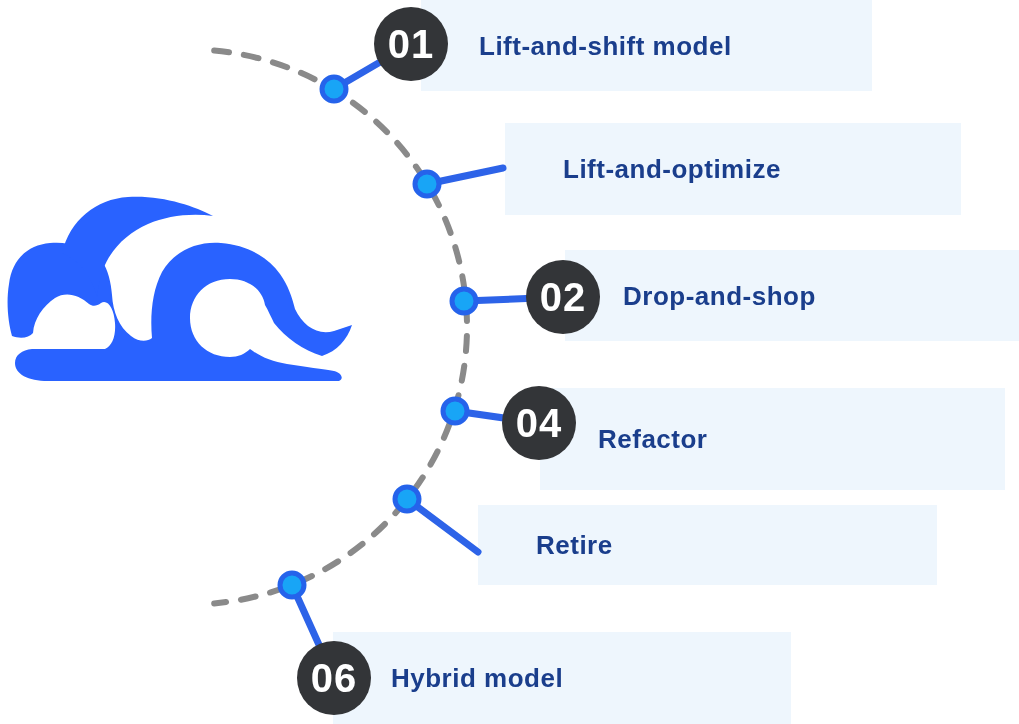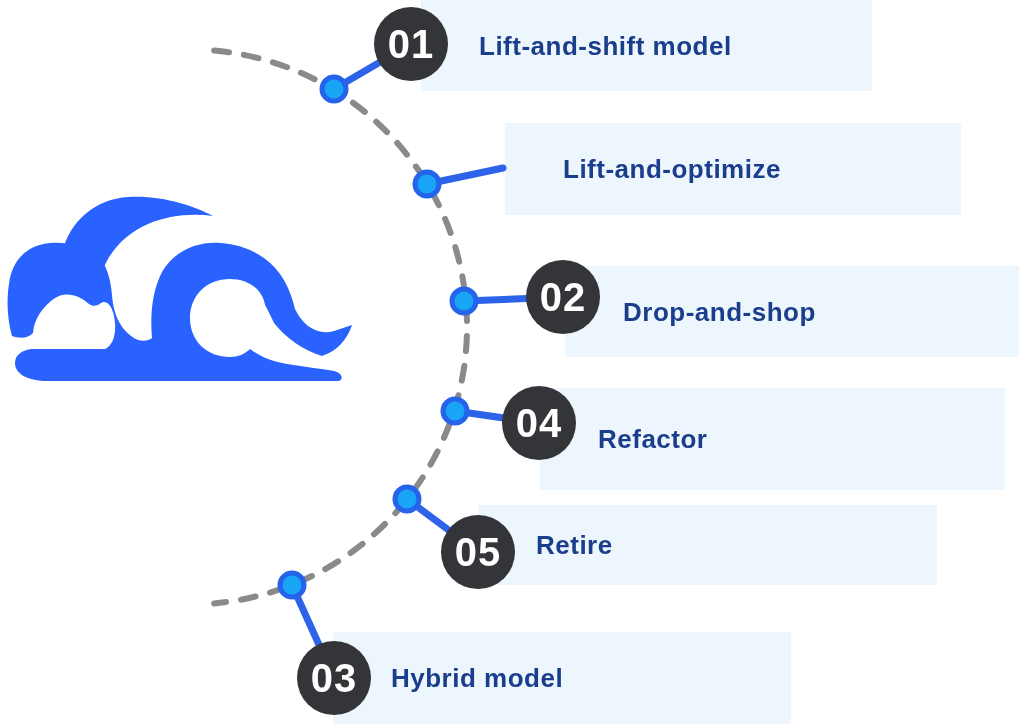--- a/index.html
+++ b/index.html
@@ -21,21 +21,21 @@
     left:58px;top:50%;
     transform:translateY(-50%);
     font-size:26px;
     font-weight:bold;
     letter-spacing:0.5px;
     color:#1a3e8c;
     white-space:nowrap;
   }
   .bar.b1{left:421px;top:0;width:451px;height:91px;}
   .bar.b2{left:505px;top:123px;width:456px;height:92px;}
-  .bar.b3{left:565px;top:250px;width:454px;height:91px;margin-top:16px;}
+  .bar.b3{left:565px;top:250px;width:454px;height:91px;}
   .bar.b4{left:540px;top:388px;width:465px;height:102px;}
   .bar.b5{left:478px;top:505px;width:459px;height:80px;}
   .bar.b6{left:333px;top:632px;width:458px;height:92px;}
 
   
   .decor{
     position:absolute;left:0;top:0;z-index:2;
     pointer-events:none;
   }
 
@@ -152,20 +152,17 @@
 
   <div class="badge c1">
     <span>01</span>
   </div>
   <div class="badge c3">
     <span>02</span>
   </div>
   <div class="badge c4">
     <span>04</span>
   </div>
-  <div class="badge c5">
-    <span>05</span>
-  </div>
   <div class="badge c6">
-    <span>03</span>
+    <span>06</span>
   </div>
 
 </div>
 
 </body></html>

